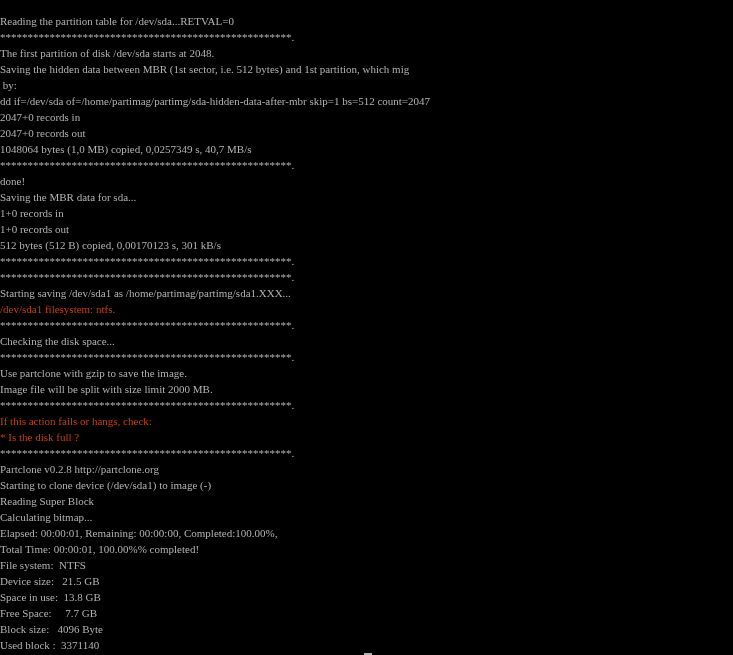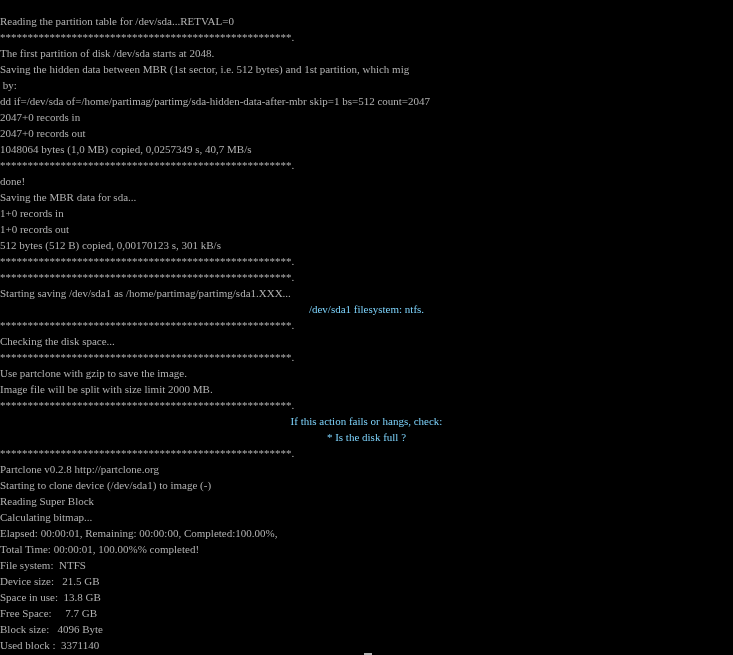--- a/index.html
+++ b/index.html
@@ -35,21 +35,21 @@
   .line {
     display: block;
     height: 16px;
     line-height: 16px;
     white-space: pre;
     overflow: hidden;
     font-family: Liberation Serif, serif;
     font-size: 11px;
   }
   .c-white  { color: #b2b2b2; }
-  .c-yellow { color: #7dd3fc; text-align: center; }
+  .c-yellow { color: #c2410c; }
   .cursor {
     display: inline-block;
     width: 8px;
     height: 14px;
     vertical-align: -2px;
     background: #b2b2b2;
   }
 </style>
 </head>
 <body>

